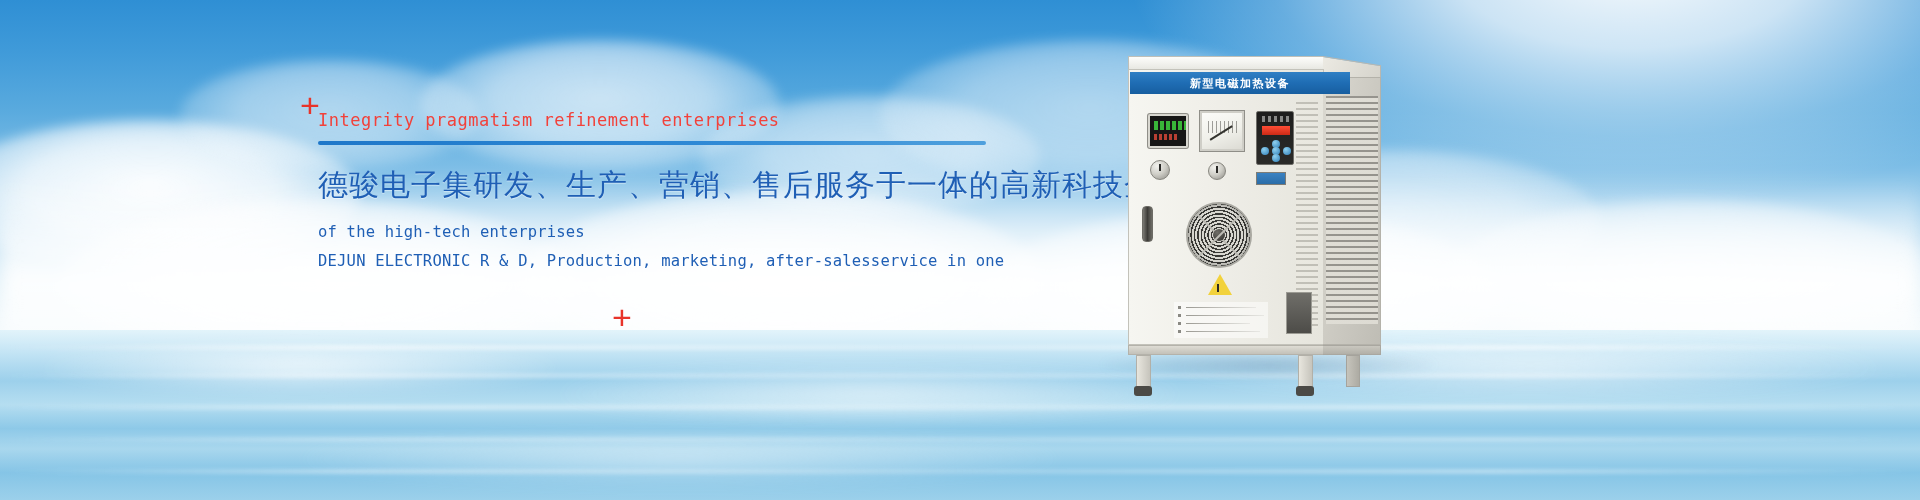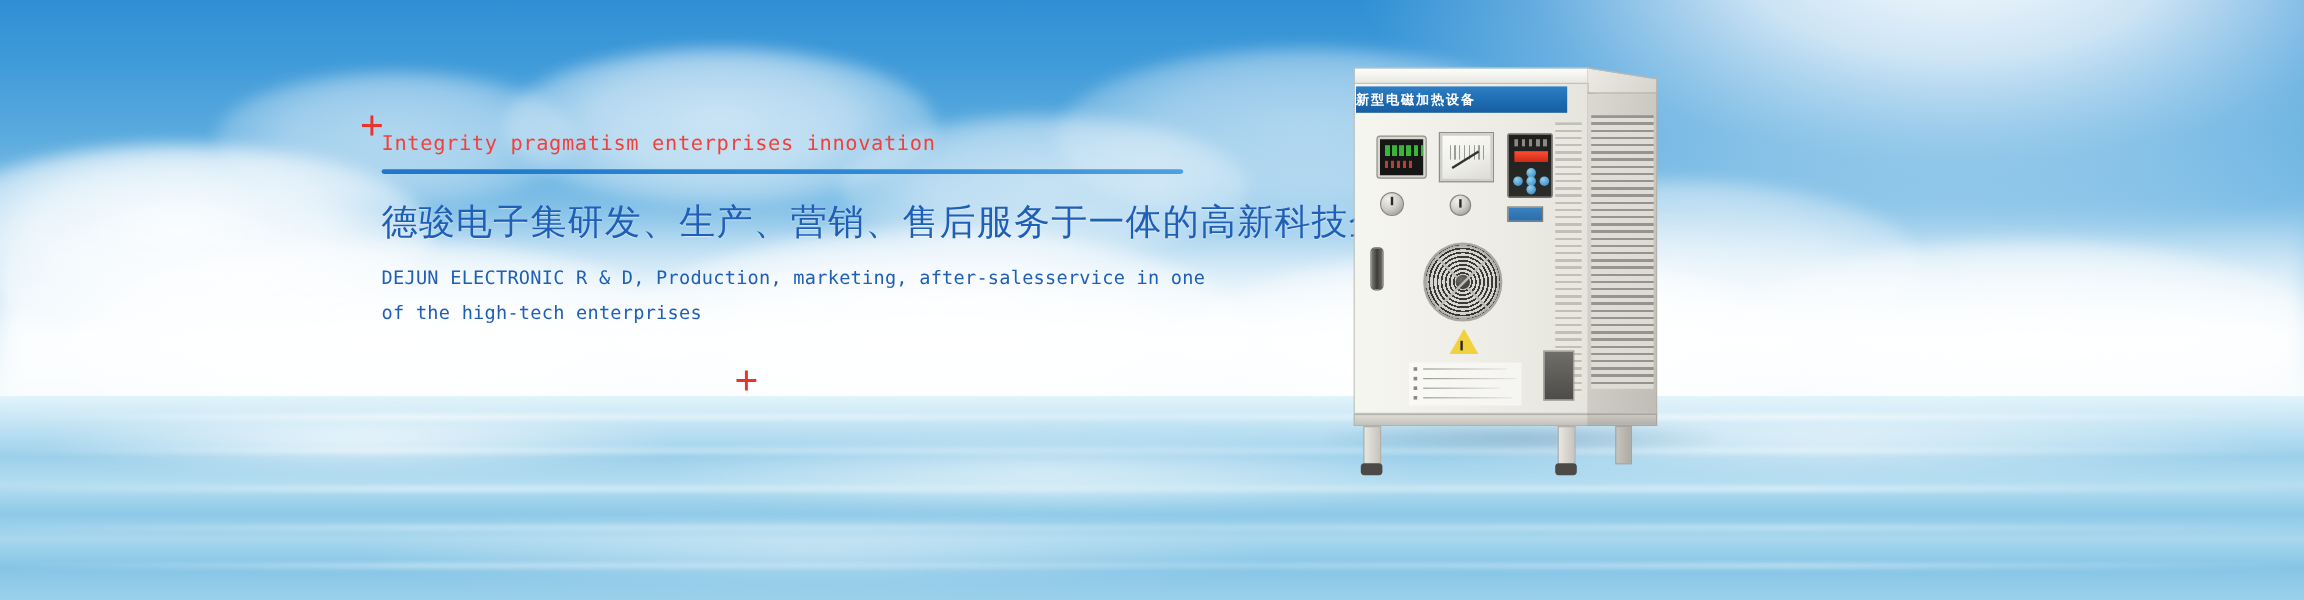--- a/index.html
+++ b/index.html
@@ -154,23 +154,23 @@
     opacity:.85;
   }
   .m-sidevent {
     position:absolute; left:176px; top:46px; width:22px; height:226px;
     background:repeating-linear-gradient(to bottom,
       #9a988f 0px,#9a988f 2px, #eceae2 2px,#eceae2 6px);
     opacity:.5;
   }
 
   .m-banner {
-    position:absolute; left:10px; top:16px; width:176px; height:22px;
+    position:absolute; left:10px; top:16px; width:220px; height:22px;
     background:linear-gradient(to bottom,#2f7fc4 0%,#1f6db4 50%,#175ea0 100%);
-    display:flex; align-items:center; justify-content:flex-start;
+    display:flex; align-items:center; justify-content:center;
   }
   .m-banner span {
     color:#fff; font-size:11px; letter-spacing:1.5px;
     font-family:"DejaVu Sans","Liberation Sans", sans-serif; font-weight:700;
   }
 
   .m-disp {
     position:absolute; left:28px; top:58px; width:40px; height:34px;
     background:#161616; border:2px solid #d8d7d0; border-radius:2px;
     box-shadow:0 0 0 1px #8f8e88;
@@ -352,26 +352,26 @@
     <div class="wglow" style="left:40px;   top:10px;  width:520px; height:54px;"></div>
     <div class="wglow" style="left:560px;  top:34px;  width:620px; height:60px; opacity:.7;"></div>
     <div class="wglow" style="left:1180px; top:6px;   width:700px; height:64px; opacity:.8;"></div>
     <div class="wglow" style="left:300px;  top:100px; width:760px; height:58px; opacity:.55;"></div>
   </div>
 
   <div class="plus plus-a">+</div>
   <div class="plus plus-b">+</div>
 
   <div class="copy">
-    <div class="headline-en">Integrity  pragmatism  enterprises  innovation</div>
+    <div class="headline-en">Integrity  pragmatism  refinement  enterprises</div>
     <div class="rule"></div>
     <div class="sub-cn">德骏电子集研发、生产、营销、售后服务于一体的高新科技企业</div>
     <div class="sub-en">
+      <div>of the high-tech enterprises</div>
       <div>DEJUN ELECTRONIC R &amp; D, Production, marketing, after-salesservice in one</div>
-      <div>of the high-tech enterprises</div>
     </div>
   </div>
 
   <div class="mshadow"></div>
 
   <div class="machine">
 
     <div class="m-top"></div>
     <div class="m-top-side"></div>
 

